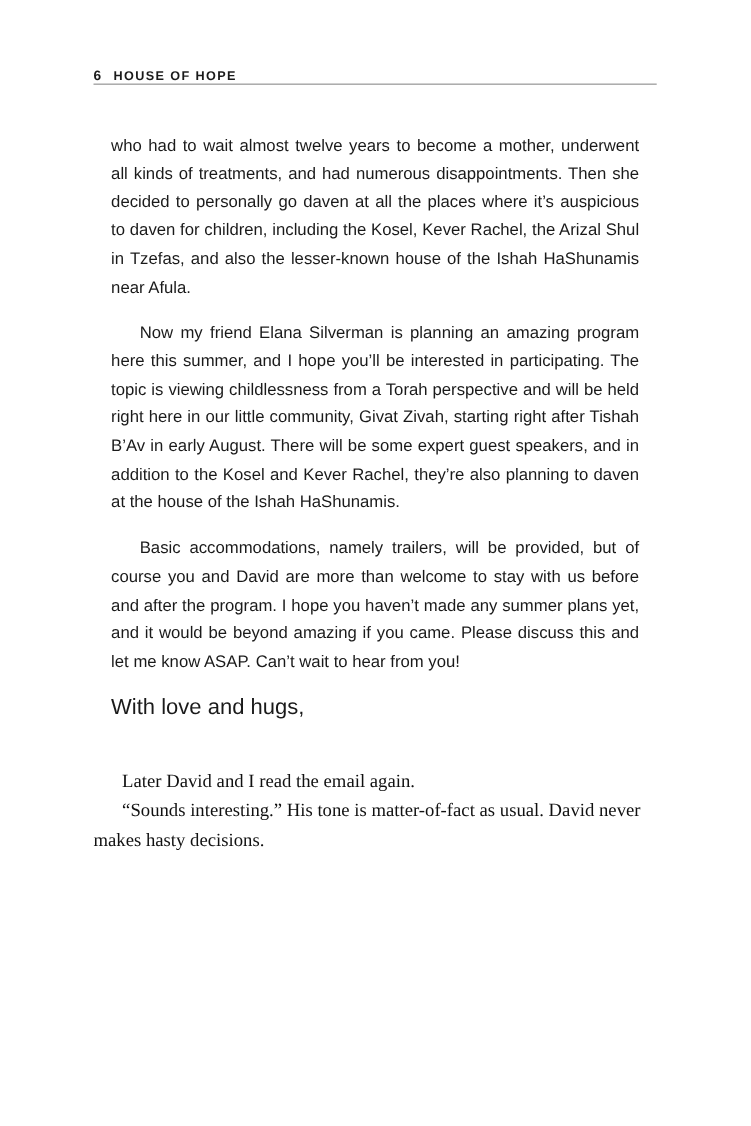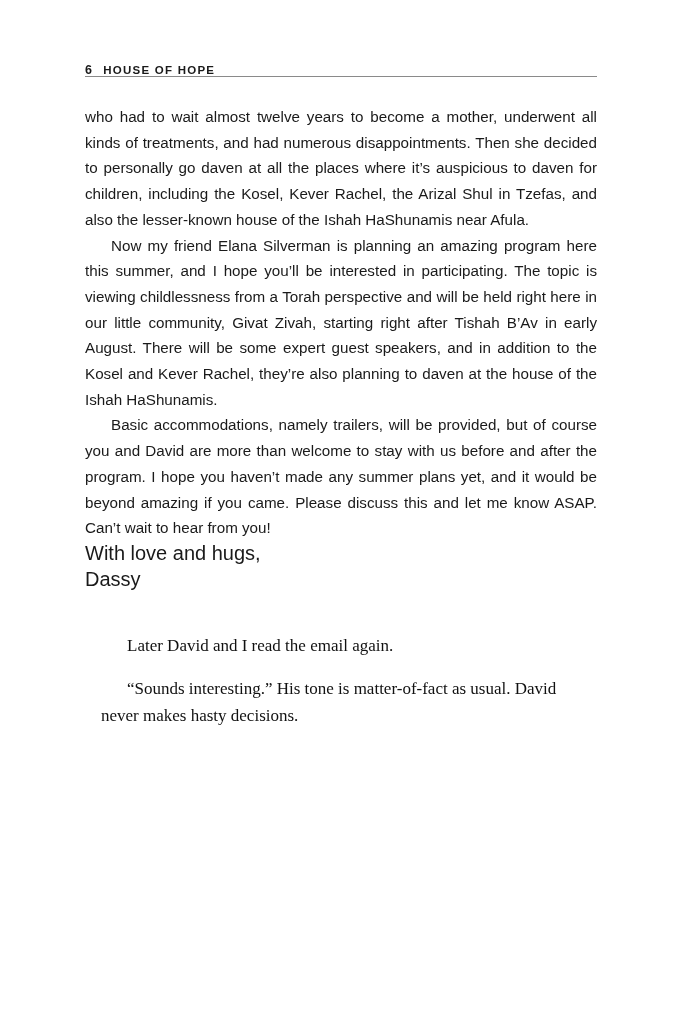--- a/index.html
+++ b/index.html
@@ -59,21 +59,21 @@
     width: 512px;
   }
   .letter {
     font-family: "Liberation Sans", sans-serif;
     font-size: 15.2px;
     line-height: 25.7px;
     text-align: justify;
     color: #1a1a1a;
   }
   .letter p {
-    margin: 0;
+    margin: 16px;
     text-align: justify;
     text-justify: inter-word;
   }
   .letter p.indent {
     text-indent: 26px;
   }
   .signoff {
     font-family: "Liberation Sans", sans-serif;
     font-size: 20px;
     line-height: 25.7px;
@@ -84,21 +84,21 @@
   .gap {
     height: 24px;
   }
   .narrative {
     font-family: "Liberation Serif", serif;
     font-size: 17px;
     line-height: 27px;
     color: #111111;
   }
   .narrative p {
-    margin: 16px;
+    margin: 0;
     text-indent: 26px;
   }
 </style>
 </head>
 <body>
 
 <div class="page">
 
   <div class="running-head">
     <span class="folio">6</span>
@@ -107,21 +107,20 @@
 
   <div class="rule"></div>
 
   <div class="body-area">
 
     <div class="letter">
       <p>who had to wait almost twelve years to become a mother, underwent all kinds of treatments, and had numerous disappointments. Then she decided to personally go daven at all the places where it’s auspicious to daven for children, including the Kosel, Kever Rachel, the Arizal Shul in Tzefas, and also the lesser-known house of the Ishah HaShunamis near Afula.</p>
       <p class="indent">Now my friend Elana Silverman is planning an amazing program here this summer, and I hope you’ll be interested in participating. The topic is viewing childlessness from a Torah perspective and will be held right here in our little community, Givat Zivah, starting right after Tishah B’Av in early August. There will be some expert guest speakers, and in addition to the Kosel and Kever Rachel, they’re also planning to daven at the house of the Ishah HaShunamis.</p>
       <p class="indent">Basic accommodations, namely trailers, will be provided, but of course you and David are more than welcome to stay with us before and after the program. I hope you haven’t made any summer plans yet, and it would be beyond amazing if you came. Please discuss this and let me know ASAP. Can’t wait to hear from you!</p>
       <p class="signoff">With love and hugs,</p>
-      <p class="signoff">Dassy</p>
     </div>
 
     <div class="gap"></div>
 
     <div class="narrative">
       <p>Later David and I read the email again.</p>
       <p>“Sounds interesting.” His tone is matter-of-fact as usual. David never makes hasty decisions.</p>
     </div>
 
   </div>

